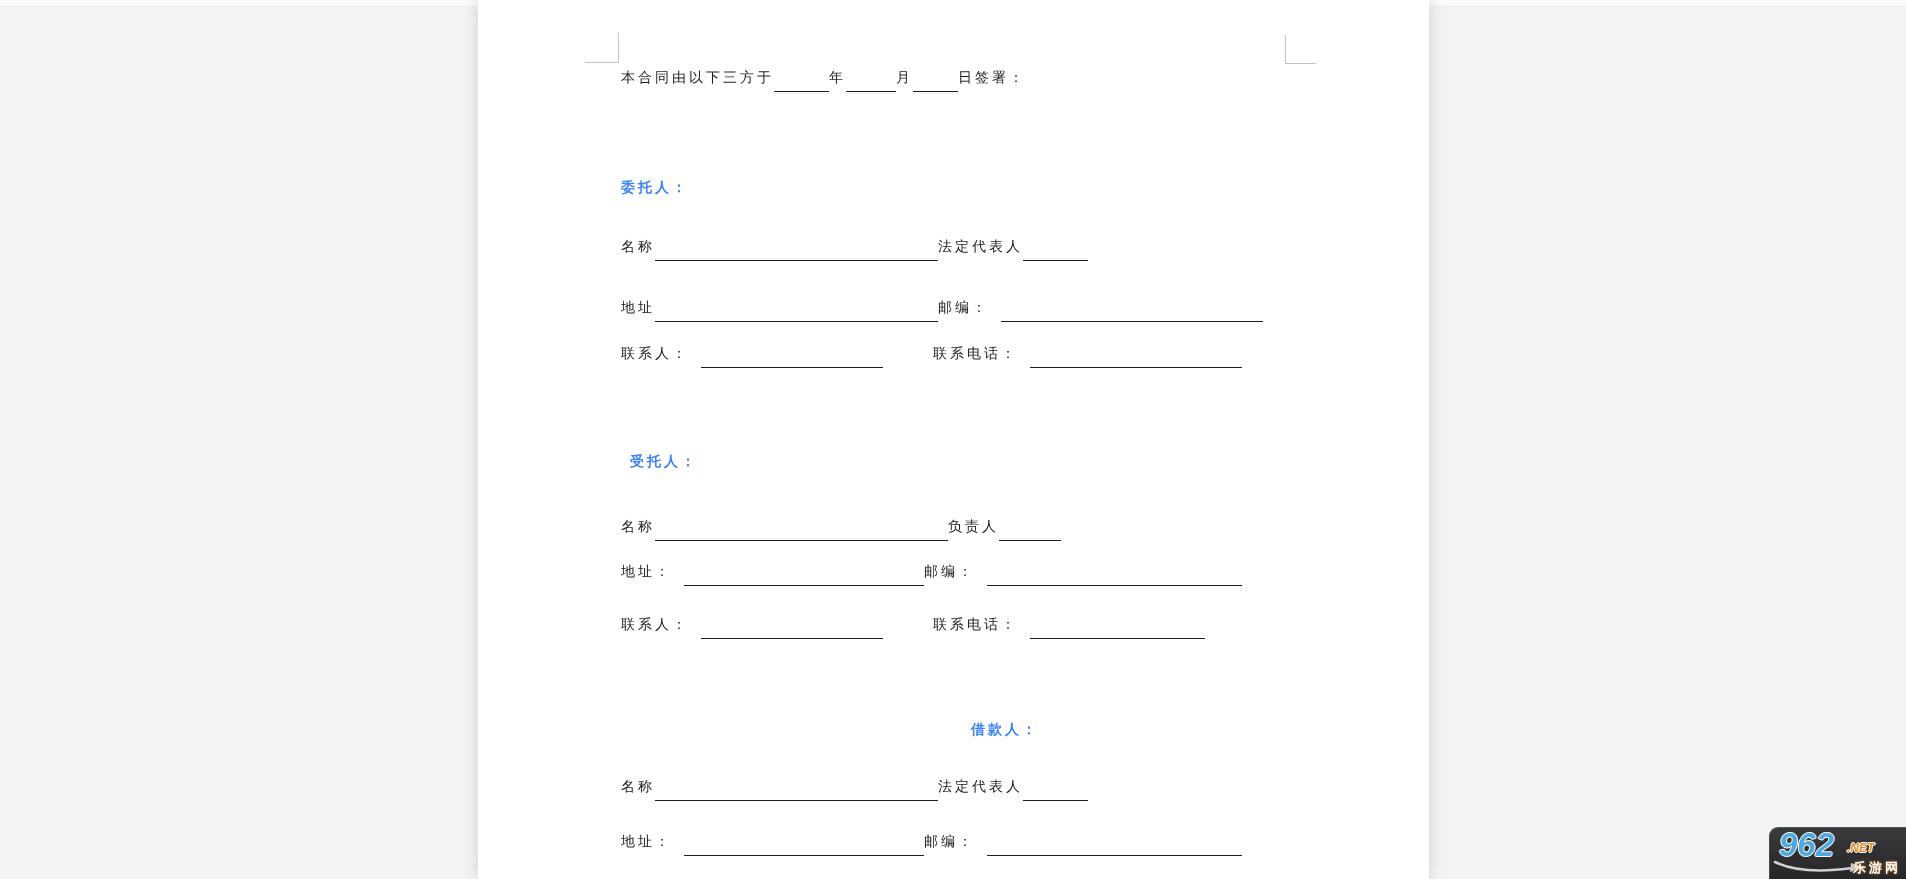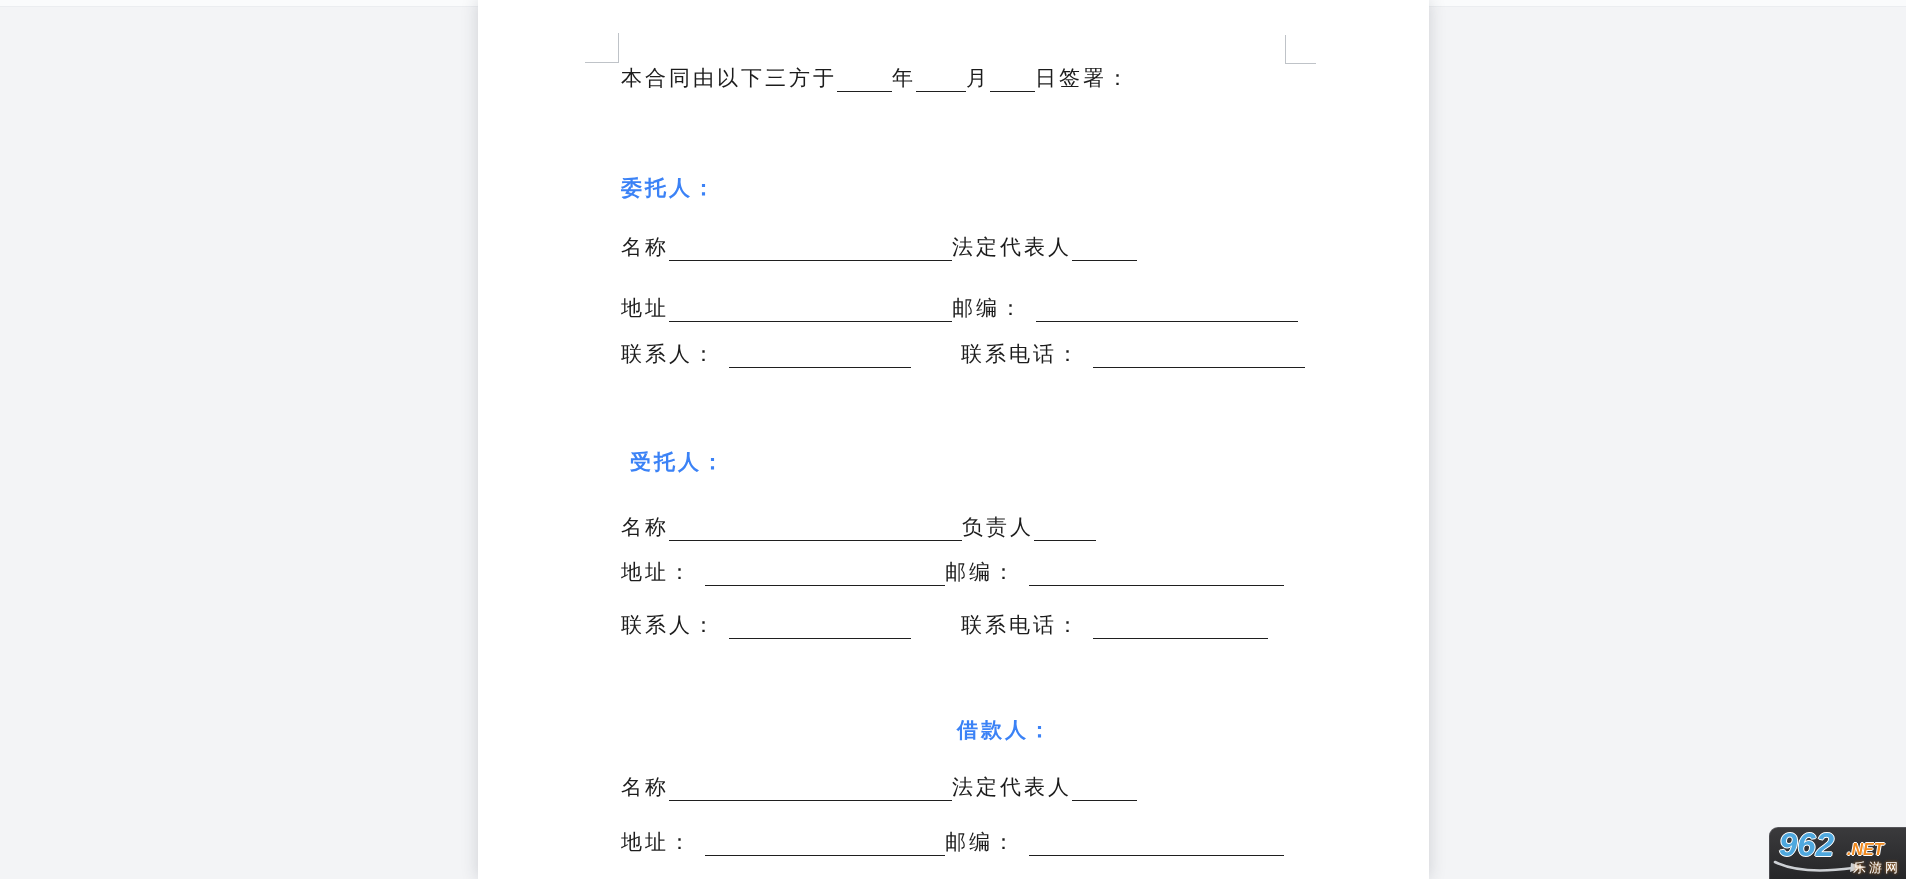--- a/index.html
+++ b/index.html
@@ -20,21 +20,21 @@
   }
   
   .crop{position:absolute;background:#bfc3c8;}
   .crop-left-v{left:140px;top:33px;width:1px;height:30px;}
   .crop-left-h{left:107px;top:62px;width:34px;height:1px;}
   .crop-right-v{left:807px;top:35px;width:1px;height:29px;}
   .crop-right-h{left:807px;top:63px;width:31px;height:1px;}
 
   .doc-line{
     position:absolute;left:143px;right:40px;
-    font-size:21px;line-height:28px;color:#1c1c1c;
+    font-size:14px;line-height:28px;color:#1c1c1c;
     letter-spacing:3px;white-space:nowrap;
   }
   .doc-heading{font-weight:bold;color:#3b82f6;}
   .blank{
     display:inline-block;height:24px;
     border-bottom:1px solid #1f1f1f;
     vertical-align:bottom;
   }
   .lbl{display:inline-block;}
 
@@ -49,28 +49,28 @@
   }
   .wm-num{
     position:absolute;left:9px;top:-2px;
     font-size:33px;font-weight:900;font-style:italic;
     color:#4fa8de;
     text-shadow:-1px 0 #fff,1px 0 #fff,0 -1px #fff,0 1px #fff;
     letter-spacing:0px;
   }
   .wm-tld{
     position:absolute;left:77px;top:13px;
-    font-size:16px;font-weight:900;font-style:italic;
+    font-size:12px;font-weight:900;font-style:italic;
     color:#f08a20;
     text-shadow:-1px 0 #fff,1px 0 #fff,0 -1px #fff,0 1px #fff;
     letter-spacing:0px;
   }
   .wm-name{
     position:absolute;right:5px;bottom:2px;
-    font-size:13px;font-weight:normal;color:#ffffff;
+    font-size:13px;font-weight:bold;color:#ffffff;
     letter-spacing:3px;
     text-shadow:0 0 3px rgba(240,138,32,0.9);
   }
   .wm-swoosh{position:absolute;left:3px;bottom:2px;}
 </style>
 </head>
 <body>
 
 <div class="top-strip"></div>
 

